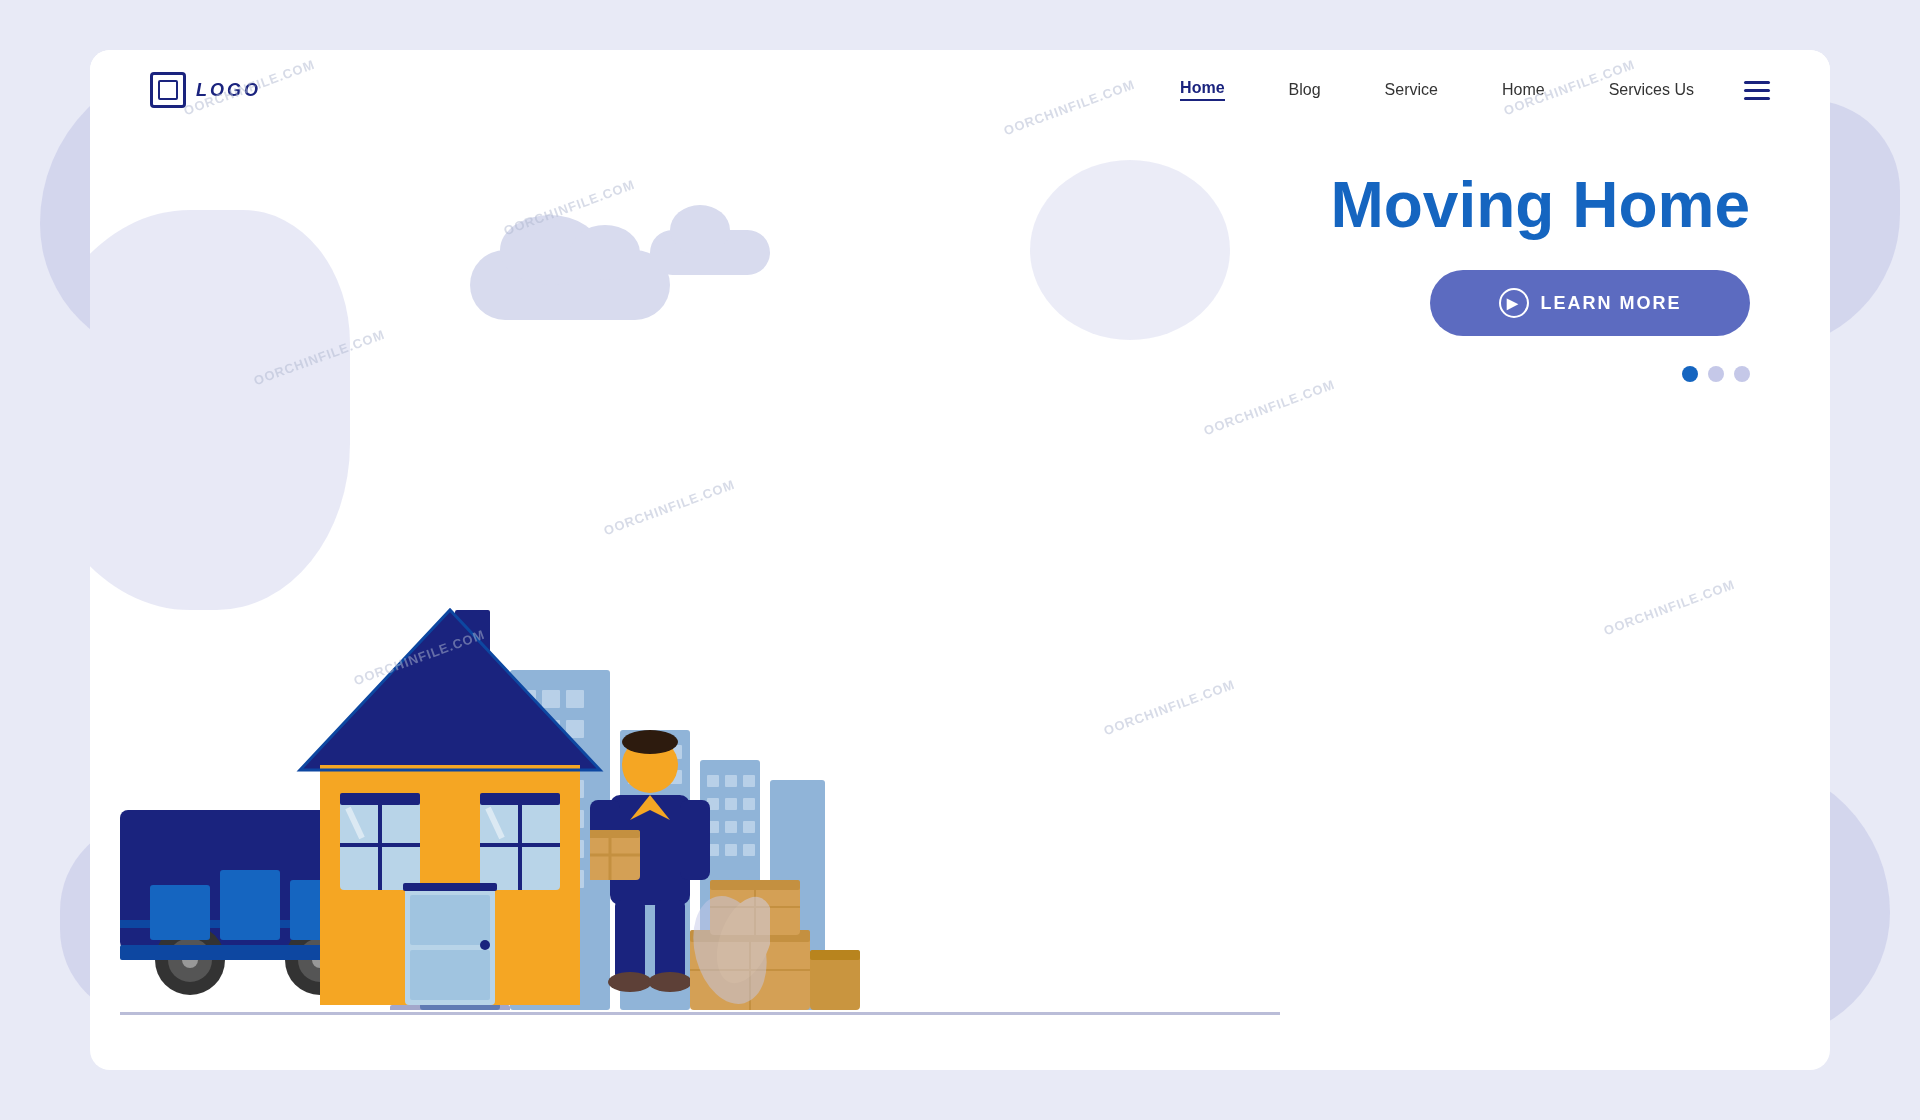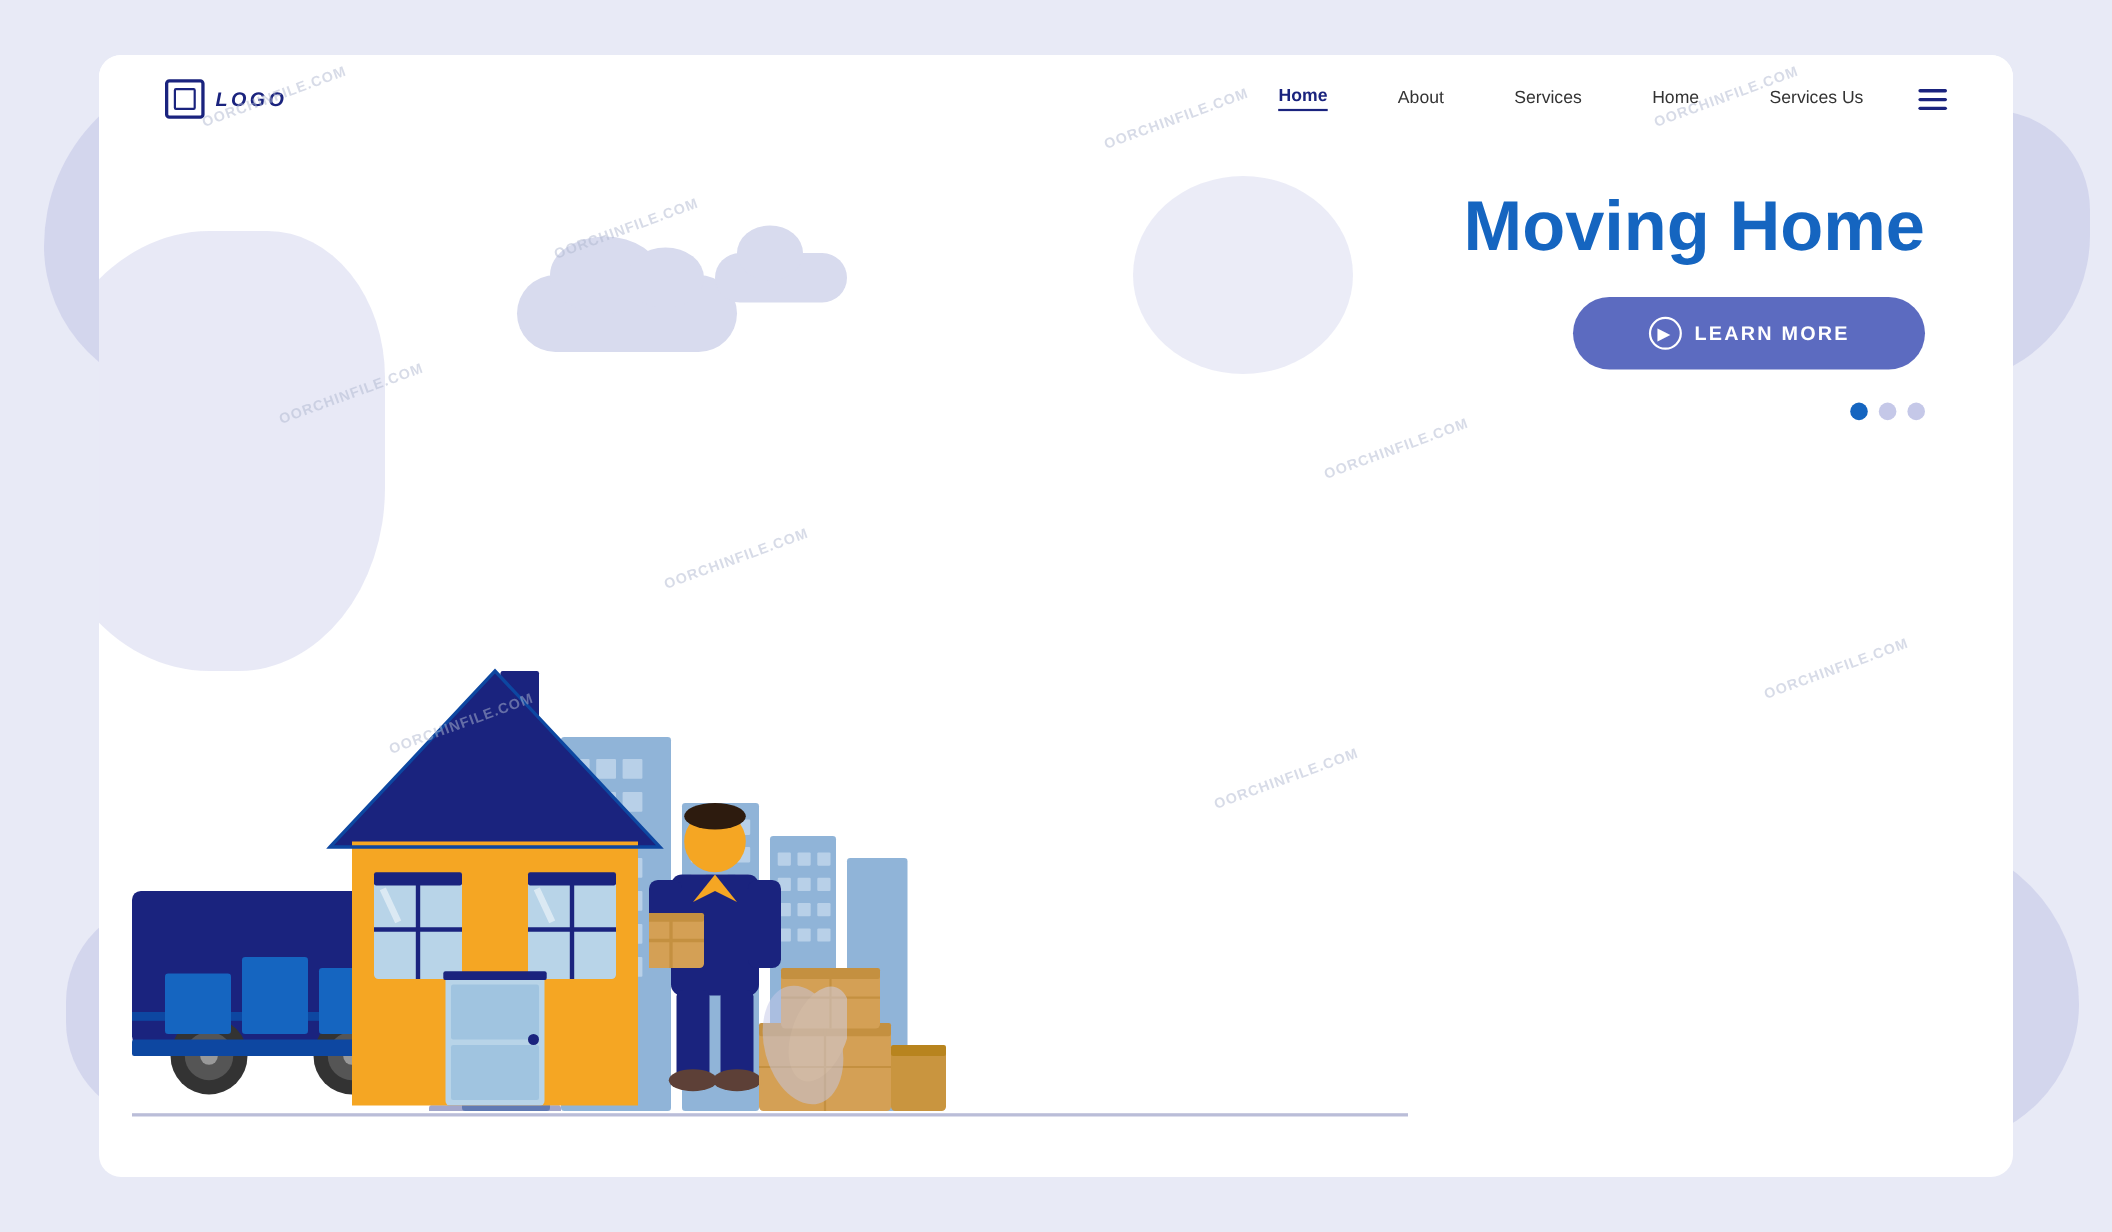--- a/index.html
+++ b/index.html
@@ -347,22 +347,22 @@
 
 <div class="main-card">
 
   <nav class="navbar">
     <div class="logo-area">
       <div class="logo-icon"></div>
       <span class="logo-text">LOGO</span>
     </div>
     <div class="nav-links">
       <a class="nav-link active">Home</a>
-      <a class="nav-link">About</a>
-      <a class="nav-link">Services</a>
+      <a class="nav-link">Blog</a>
+      <a class="nav-link">Service</a>
       <a class="nav-link">Home</a>
       <a class="nav-link">Services Us</a>
     </div>
     <div class="hamburger">
       <span></span>
       <span></span>
       <span></span>
     </div>
   </nav>
 

